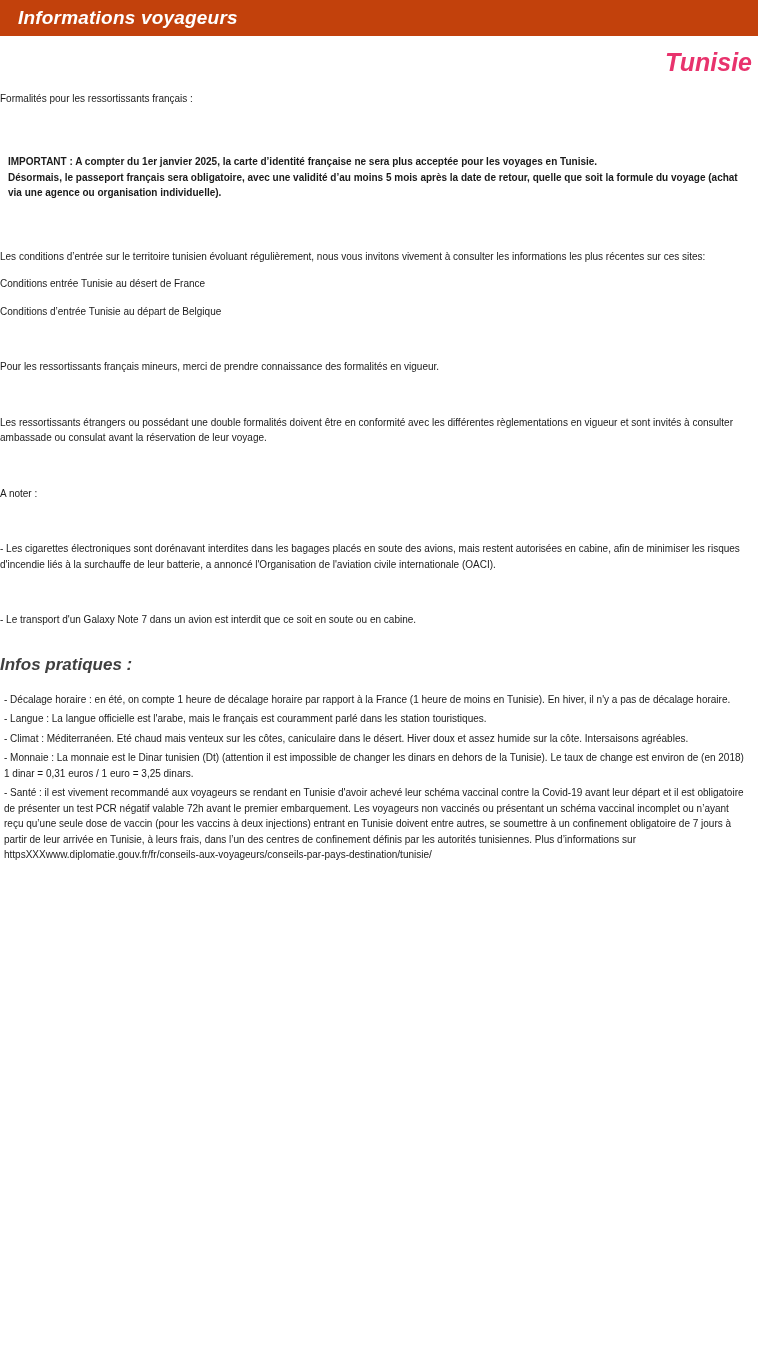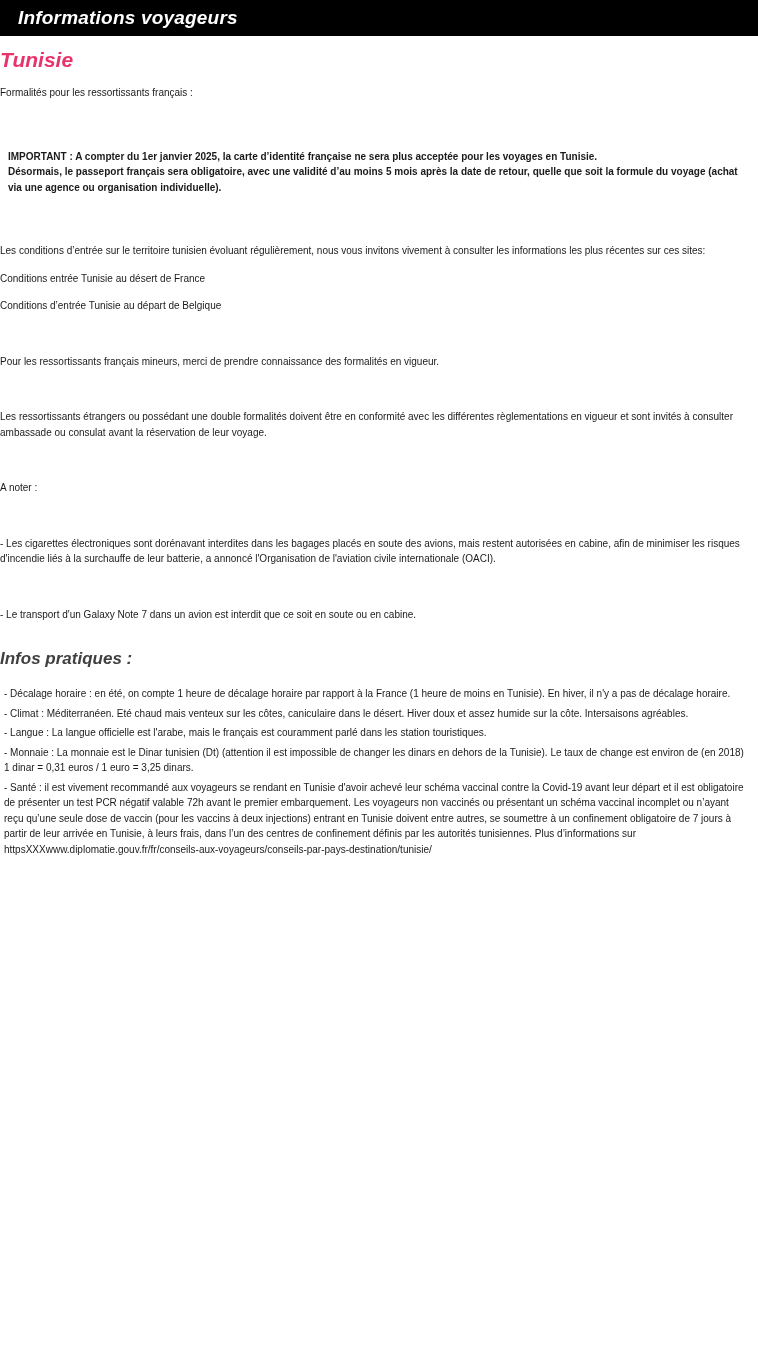--- a/index.html
+++ b/index.html
@@ -11,45 +11,46 @@
     min-height: 1351px;
     background: #ffffff;
     font-family: "Liberation Sans", sans-serif;
     color: #1a1a1a;
   }
   .page {
     position: relative;
     width: 758px;
   }
   .header-bar {
-    background: #000000;
+    background: #c2410c;
     height: 36px;
     display: flex;
     align-items: center;
     padding-left: 18px;
     box-sizing: border-box;
   }
   .header-title {
     color: #ffffff;
     font-size: 19px;
     font-style: italic;
     font-weight: bold;
     letter-spacing: 0.2px;
   }
   .content {
     padding: 0 6px 20px 0;
   }
   h2.section-title {
     color: #e8336d;
-    font-size: 21px;
+    font-size: 25px;
     font-style: italic;
     font-weight: bold;
     margin: 10px 0 0 0;
     padding: 0;
     line-height: 1.3;
+    text-align: right;
   }
   h3.sub-title {
     color: #404040;
     font-size: 17px;
     font-style: italic;
     font-weight: bold;
     margin: 0;
     padding: 0;
     line-height: 1.3;
   }
@@ -131,20 +132,20 @@
     <p class="para">- Le transport d'un Galaxy Note 7 dans un avion est interdit que ce soit en soute ou en cabine.</p>
 
     <div class="spacer-md"></div>
 
     <h3 class="sub-title">Infos pratiques :</h3>
 
     <div class="spacer-sm"></div>
 
     <div class="tight-list">
       <p class="para">- Décalage horaire : en été, on compte 1 heure de décalage horaire par rapport à la France (1 heure de moins en Tunisie). En hiver, il n'y a pas de décalage horaire.</p>
+      <p class="para">- Langue : La langue officielle est l'arabe, mais le français est couramment parlé dans les station touristiques.</p>
       <p class="para">- Climat : Méditerranéen. Eté chaud mais venteux sur les côtes, caniculaire dans le désert. Hiver doux et assez humide sur la côte. Intersaisons agréables.</p>
-      <p class="para">- Langue : La langue officielle est l'arabe, mais le français est couramment parlé dans les station touristiques.</p>
       <p class="para">- Monnaie : La monnaie est le Dinar tunisien (Dt) (attention il est impossible de changer les dinars en dehors de la Tunisie). Le taux de change est environ de (en 2018) 1 dinar = 0,31 euros / 1 euro = 3,25 dinars.</p>
       <p class="para">- Santé : il est vivement recommandé aux voyageurs se rendant en Tunisie d'avoir achevé leur schéma vaccinal contre la Covid-19 avant leur départ et il est obligatoire de présenter un test PCR négatif valable 72h avant le premier embarquement. Les voyageurs non vaccinés ou présentant un schéma vaccinal incomplet ou n’ayant reçu qu’une seule dose de vaccin (pour les vaccins à deux injections) entrant en Tunisie doivent entre autres, se soumettre à un confinement obligatoire de 7 jours à partir de leur arrivée en Tunisie, à leurs frais, dans l’un des centres de confinement définis par les autorités tunisiennes. Plus d’informations sur httpsXXXwww.diplomatie.gouv.fr/fr/conseils-aux-voyageurs/conseils-par-pays-destination/tunisie/</p>
     </div>
 
   </div>
 </div>
 
 </body></html>

